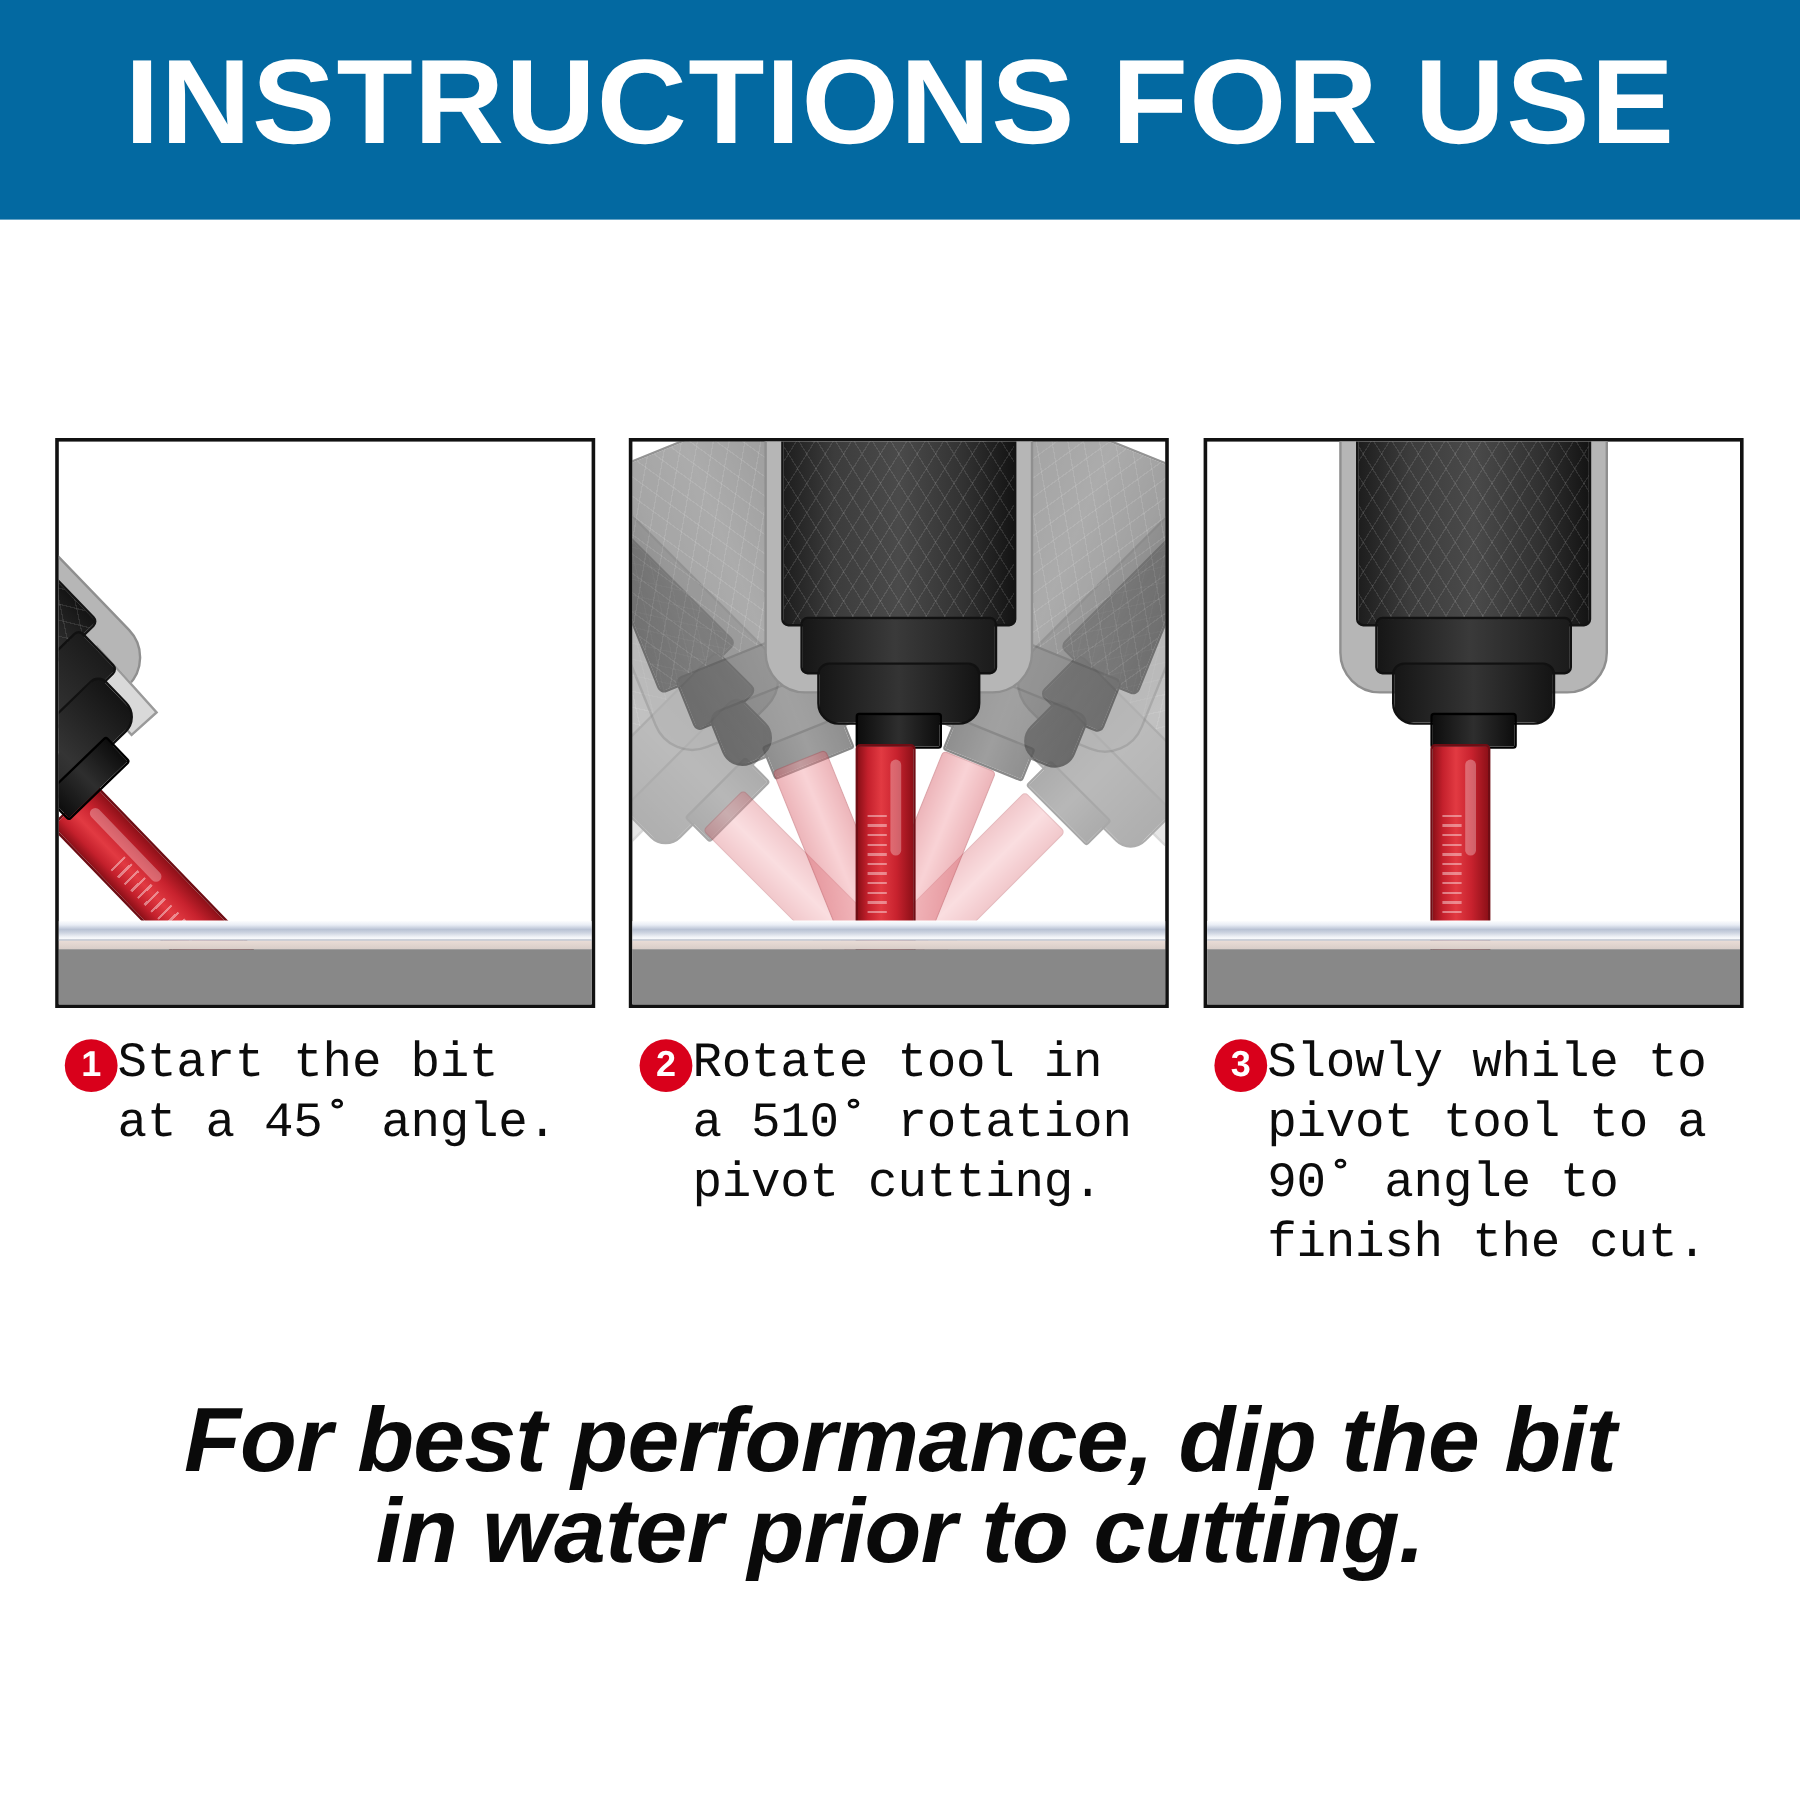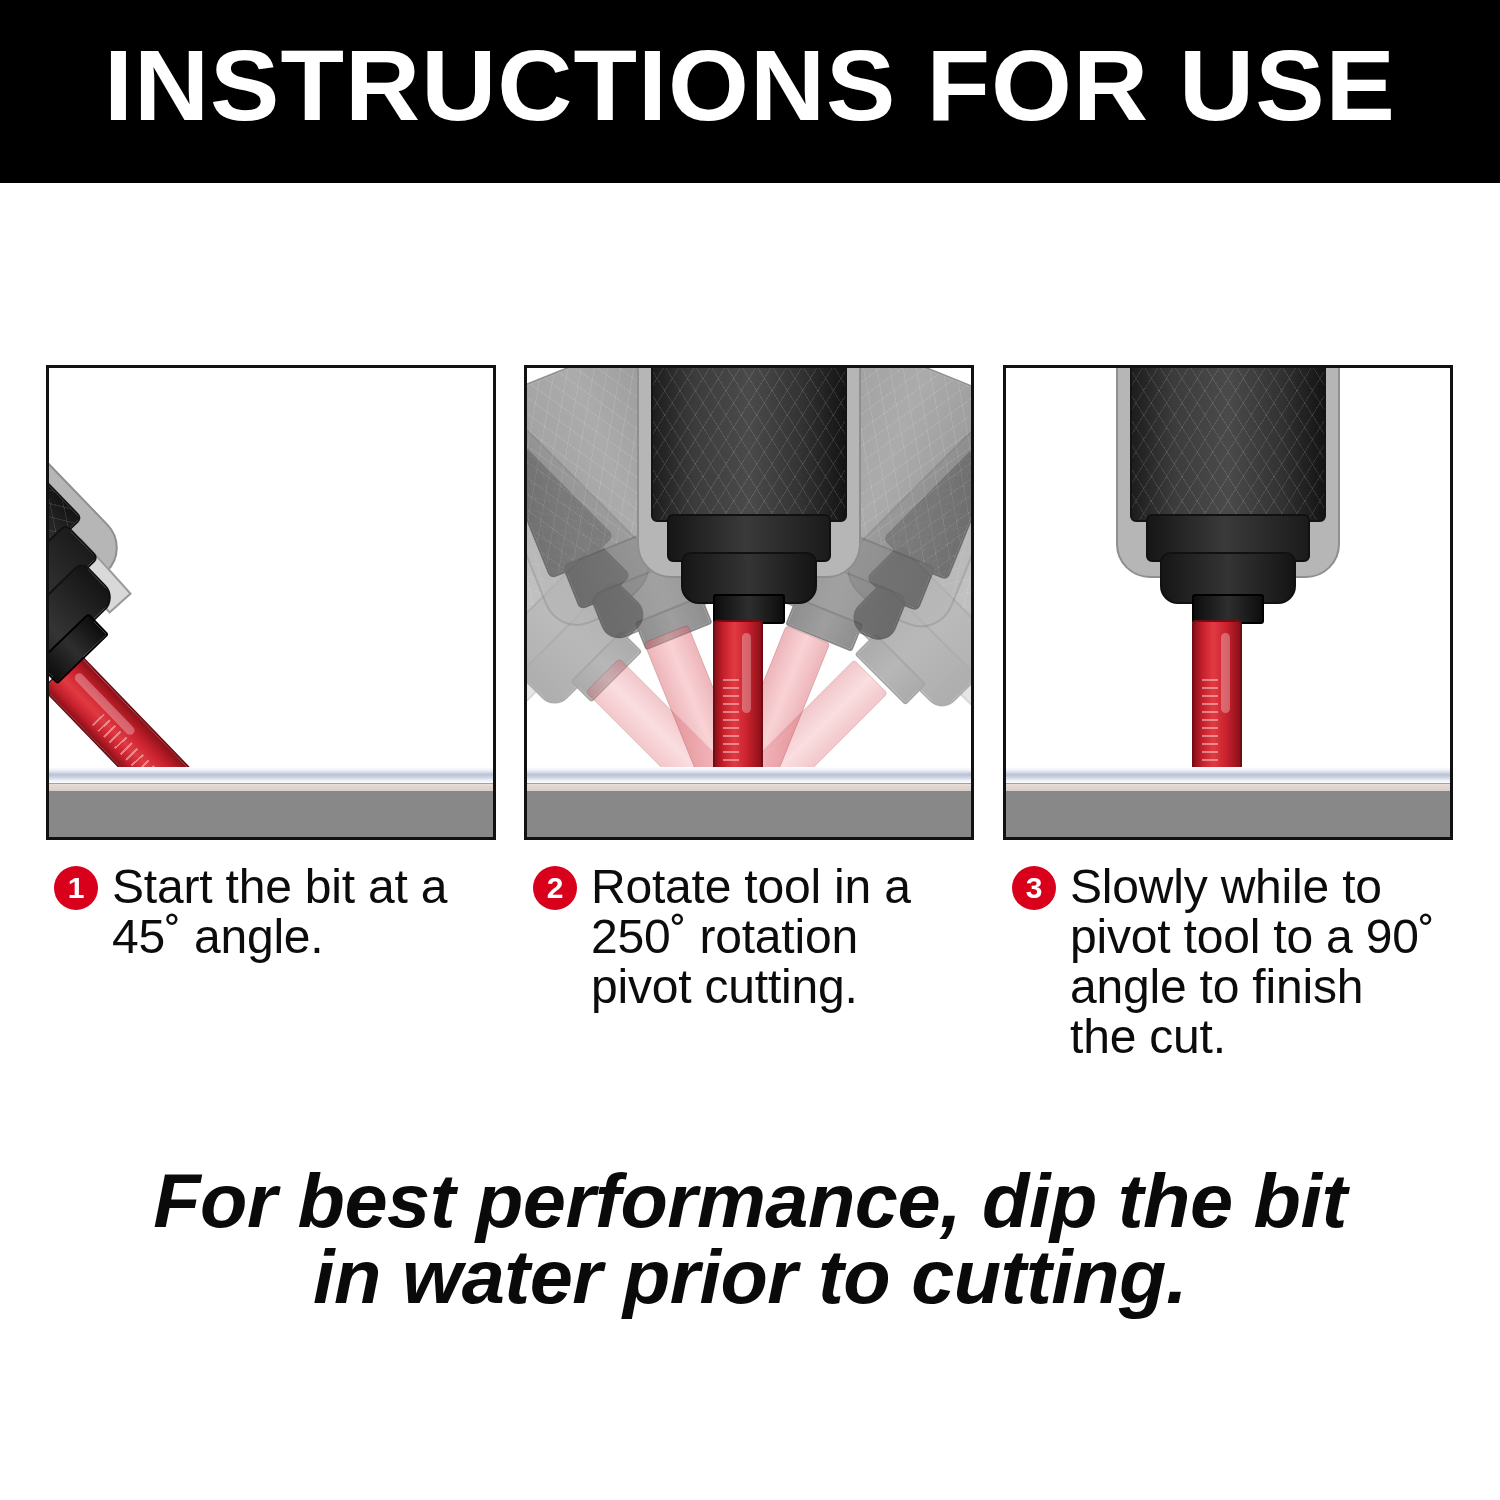--- a/index.html
+++ b/index.html
@@ -16,21 +16,21 @@
     -webkit-font-smoothing: antialiased;
   }
 
   
   .banner {
     position: absolute;
     left: 0;
     top: 0;
     width: 1500px;
     height: 183px;
-    background: #000000;
+    background: #0369a1;
     overflow: hidden;
   }
   .banner-title {
     position: absolute;
     left: 0;
     right: 0;
     top: 33px;
     text-align: center;
     color: #ffffff;
     font-family: "Liberation Sans Narrow", "Liberation Sans", sans-serif;
@@ -307,25 +307,24 @@
     background: #D9001B;
     color: #ffffff;
     font-size: 30px;
     font-weight: bold;
     line-height: 44px;
     text-align: center;
     margin-top: 4px;
     font-family: "Liberation Sans Narrow", "Liberation Sans", sans-serif;
   }
   .cap-text {
-    margin-left: 14px;
     color: #0c0c0c;
-    font-size: 48px;
+    font-size: 41px;
     line-height: 50px;
-    font-family: Liberation Sans, sans-serif;
+    font-family: Liberation Mono, monospace;
     letter-spacing: -0.2px;
   }
 
   
   .tagline {
     position: absolute;
     left: 0;
     right: 0;
     top: 1163px;
     text-align: center;
@@ -487,21 +486,21 @@
         <span class="ln">Start the bit at</span>
         <span class="ln">a 45˚ angle.</span>
       </div>
     </div>
   </div>
 
   <div class="caption c2">
     <div class="cap-row">
       <div class="badge">2</div>
       <div class="cap-text">
-        <span class="ln">Rotate tool in a 250˚</span>
+        <span class="ln">Rotate tool in a 510˚</span>
         <span class="ln">rotation pivot cutting.</span>
       </div>
     </div>
   </div>
 
   <div class="caption c3">
     <div class="cap-row">
       <div class="badge">3</div>
       <div class="cap-text">
         <span class="ln">Slowly while to pivot</span>

